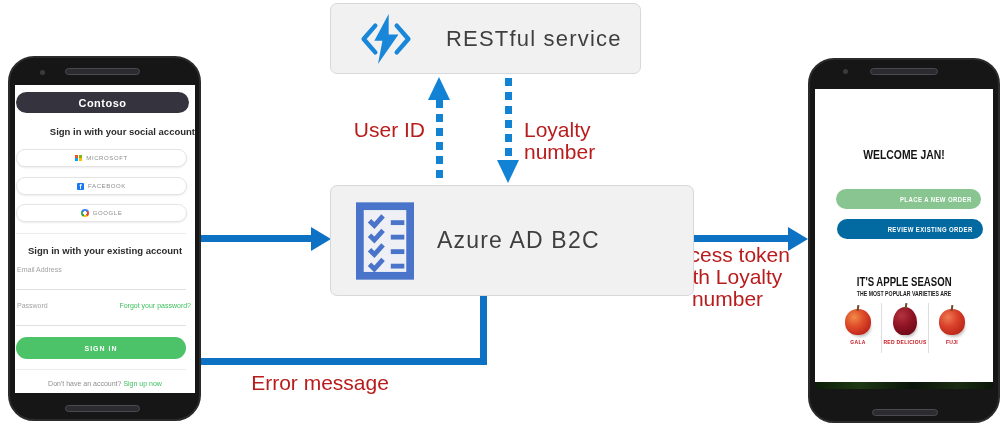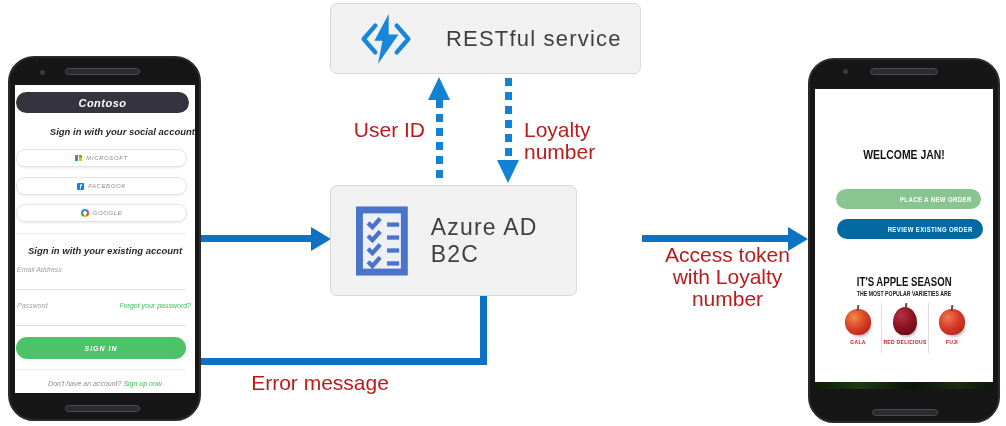--- a/index.html
+++ b/index.html
@@ -3,21 +3,21 @@
 <meta charset="utf-8">
 <style>
   * { margin:0; padding:0; box-sizing:border-box; }
   body { background:#fff; font-family:"Liberation Sans", sans-serif; }
   .canvas { position:relative; width:1006px; height:426px; background:#fff; overflow:hidden; }
 
   
   .dbox { position:absolute; background:#f1f1f1; border:1px solid #d8d8d8; border-radius:7px;
           display:flex; align-items:center; }
   .rest-box { left:330px; top:3px; width:311px; height:71px; padding-left:28px; }
-  .azure-box { left:330px; top:185px; width:247px; height:111px; padding-left:25px; }
+  .azure-box { left:330px; top:185px; width:364px; height:111px; padding-left:25px; }
   .dbox-label { color:#3f3f3f; letter-spacing:1.2px; }
   .rest-box .dbox-label { font-size:22px; margin-left:33px; }
   .azure-box .dbox-label { font-size:23px; margin-left:23px; }
 
   
   .hline { position:absolute; height:7px; background:#0d72c4; }
   .vline { position:absolute; width:7px; background:#0d72c4; }
   .head-right { position:absolute; width:0; height:0;
     border-top:12px solid transparent; border-bottom:12px solid transparent;
     border-left:20px solid #0d72c4; }
@@ -141,21 +141,21 @@
           <line x1="36" y1="36" x2="50" y2="36"></line>
         <path d="M14 49 l5 5 l9 -10"></path>
           <line x1="36" y1="51" x2="50" y2="51"></line>
         <path d="M14 64 l5 5 l9 -10"></path>
           <line x1="36" y1="66" x2="50" y2="66"></line>
       </g>
     </svg>
     <span class="dbox-label">Azure AD B2C</span>
   </div>
 
-  <div class="phone" style="left:8px; top:56px;font-style:italic;">
+  <div class="phone" style="left:8px; top:56px;">
     <div class="cam" style="left:30px; top:12px;"></div>
     <div class="spk" style="left:55px; top:10px; width:75px;"></div>
     <div class="screen" style="left:5px; top:27px; width:180px; height:308px;">
       <div class="contoso-bar">Contoso</div>
       <div class="p-heading" style="top:41px;text-align:right;">Sign in with your social account</div>
 
       <div class="social-btn" style="top:64px;">
         <span class="ms-icon"></span>
         <span class="social-label">MICROSOFT</span>
       </div>

